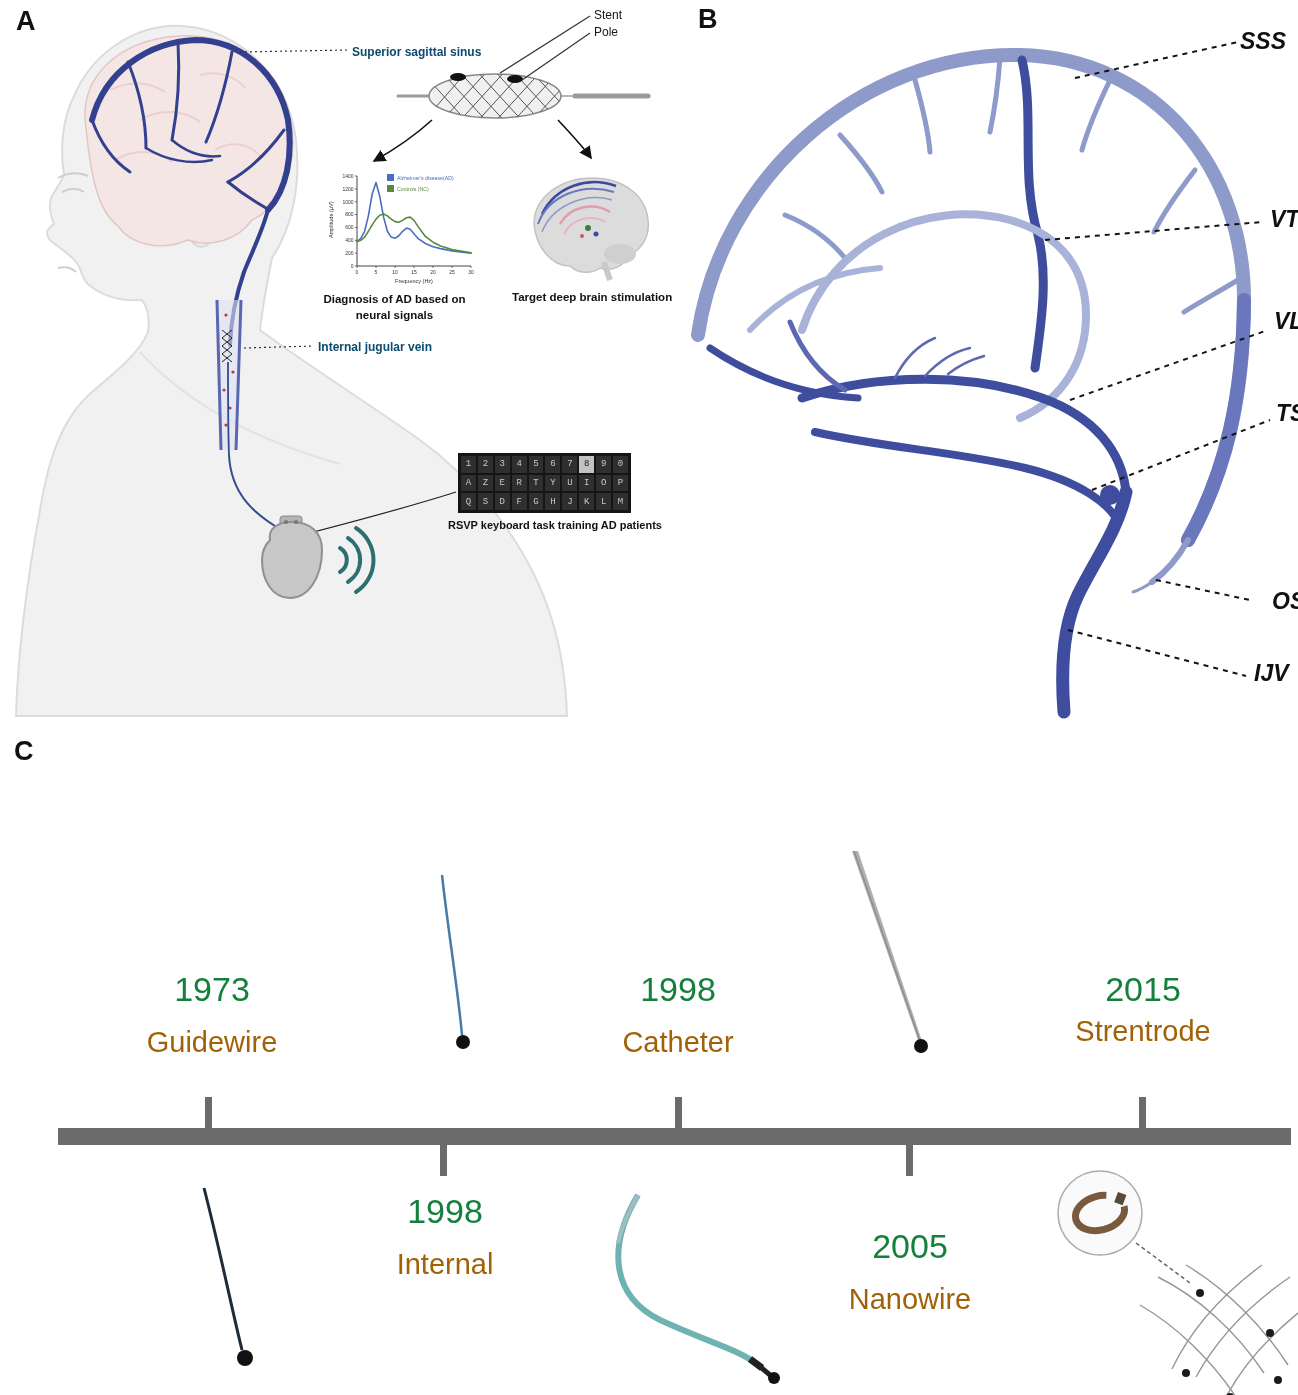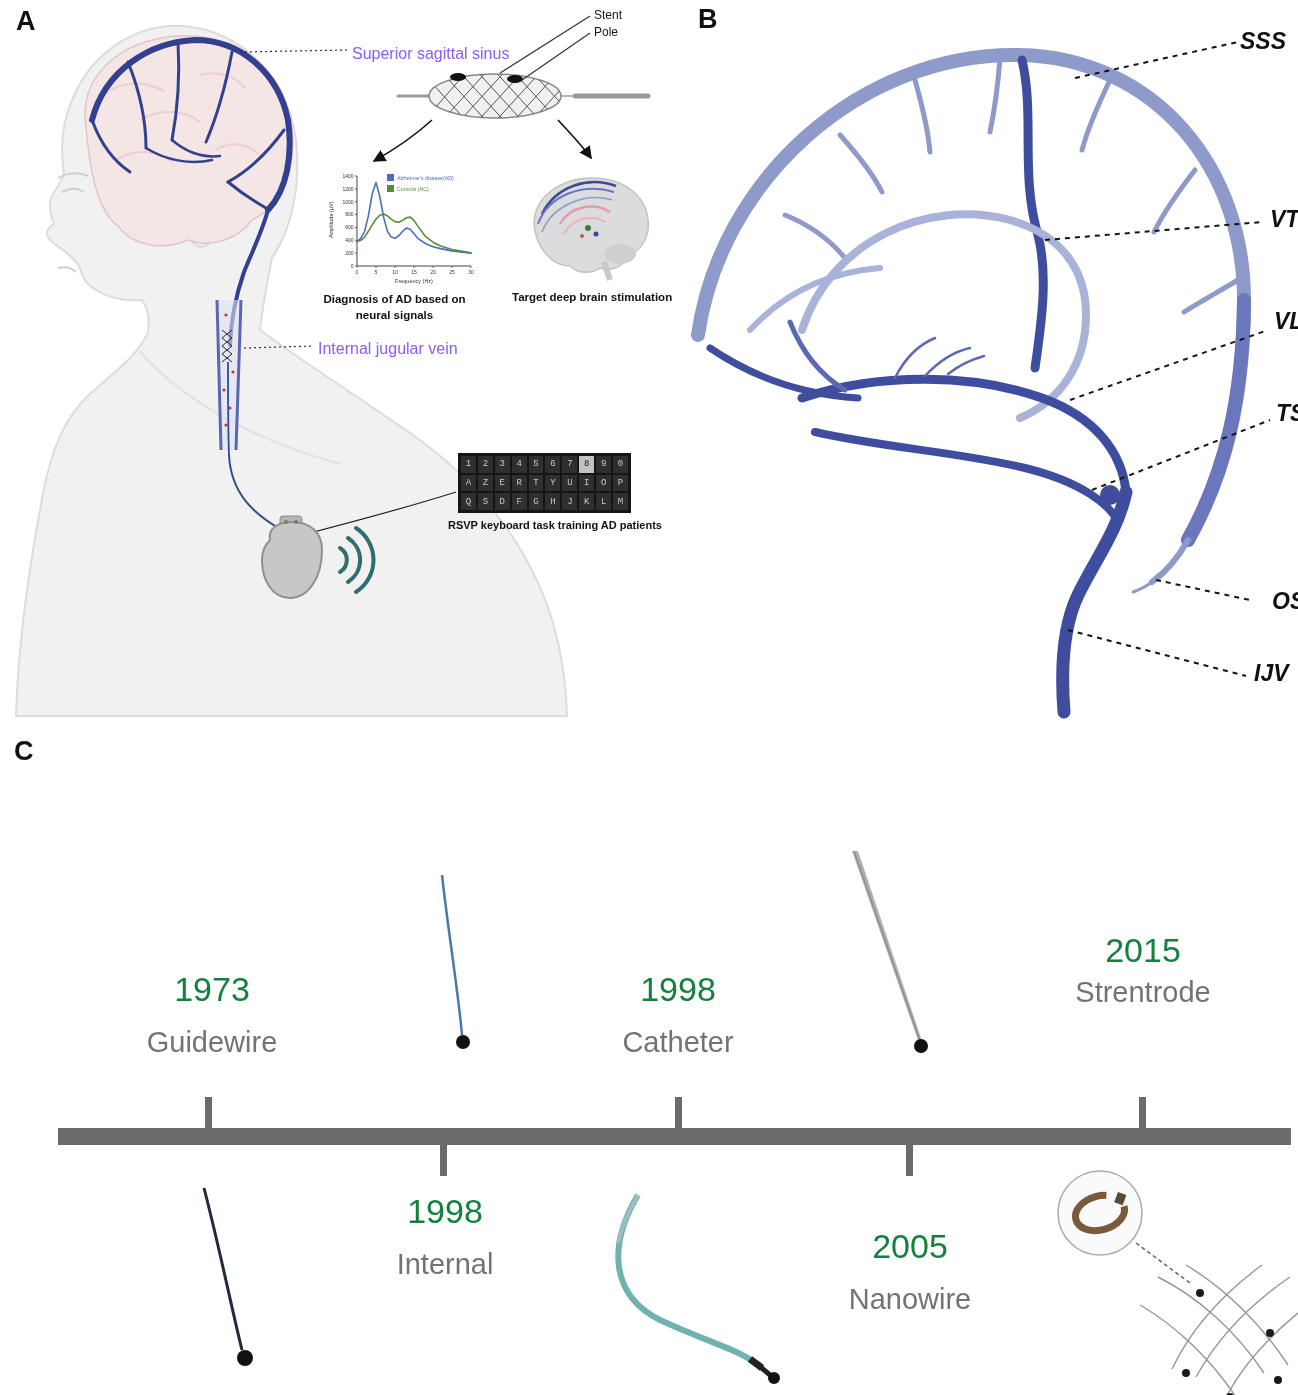--- a/index.html
+++ b/index.html
@@ -1,20 +1,20 @@
 <!DOCTYPE html>
 <html><head>
 <meta charset="utf-8">
 <style>
   * { margin:0; padding:0; box-sizing:border-box; }
   html,body { background:#ffffff; font-family:"Liberation Sans", sans-serif; }
   .figure { position:relative; width:1298px; height:1395px; background:#fff; overflow:hidden; }
   .panel-label { position:absolute; font-size:27px; font-weight:bold; color:#111; z-index:30; }
   .abs-svg { position:absolute; }
-  .ann { position:absolute; font-size:16px; color:#8b5cf6; z-index:20; }
+  .ann { position:absolute; font-size:12px; color:#0c4a6e; z-index:20;font-weight:bold; }
   .ann-small { position:absolute; font-size:12px; color:#161616; z-index:20;text-align:right; }
   .caption { position:absolute; text-align:center; font-size:11.5px; font-weight:600; color:#111; line-height:1.35; z-index:20; }
   .caption-nowrap { white-space:nowrap; }
   
   .keyboard { position:absolute; left:458px; top:453px; width:173px; height:60px; background:#151515;
               display:grid; grid-template-columns:repeat(10,1fr); grid-template-rows:repeat(3,1fr);
               gap:2px; padding:3px; z-index:15; }
   .kb-key { background:#2f2f2f; color:#c9c9c9; font-size:9px; display:flex; align-items:center; justify-content:center;
             font-family:"Liberation Mono", monospace; }
   .kb-key.hl { background:#c2c2c2; color:#111; }
@@ -22,21 +22,21 @@
   .b-label { position:absolute; font-size:23px; font-weight:600; color:#101010; z-index:20;font-style:italic; }
   
   .c-title { position:absolute; top:742px; left:20px; width:1258px; text-align:center;
              font-size:39px; font-weight:bold; color:#121212; line-height:1.28; letter-spacing:-0.5px; z-index:20; }
   .tl-bar { position:absolute; left:58px; top:1128px; width:1233px; height:17px; background:#6b6b6b; z-index:5; }
   .tick { position:absolute; width:7px; background:#6b6b6b; z-index:5; }
   .tick-above { top:1097px; height:31px; }
   .tick-below { top:1145px; height:31px; }
   .tl-item { position:absolute; transform:translateX(-50%); text-align:center; z-index:20; }
   .tl-year { font-size:34px; color:#15803d; }
-  .tl-label { font-size:29px; color:#737373; margin-top:17px; }
+  .tl-label { font-size:29px; color:#a16207; margin-top:17px; }
   .tl-item.tight .tl-label { margin-top:6px; }
 </style>
 </head>
 <body>
 
 <div class="figure">
 
   <div class="panel-label" style="left:16px; top:6px;">A</div>
 
   <svg class="abs-svg" style="left:0; top:0;" width="690" height="720" viewBox="0 0 690 720">
@@ -315,21 +315,21 @@
   <div class="tick tick-above" style="left:1139px;"></div>
 
   <div class="tl-item" style="left:212px; top:970px;">
     <div class="tl-year">1973</div>
     <div class="tl-label">Guidewire</div>
   </div>
   <div class="tl-item" style="left:678px; top:970px;">
     <div class="tl-year">1998</div>
     <div class="tl-label">Catheter</div>
   </div>
-  <div class="tl-item tight" style="left:1143px; top:931px;">
+  <div class="tl-item tight" style="left:1143px; top:970px;">
     <div class="tl-year">2015</div>
     <div class="tl-label">Strentrode</div>
   </div>
   <div class="tl-item" style="left:445px; top:1192px;">
     <div class="tl-year">1998</div>
     <div class="tl-label">Internal</div>
   </div>
   <div class="tl-item" style="left:910px; top:1192px;margin-top:35px;">
     <div class="tl-year">2005</div>
     <div class="tl-label">Nanowire</div>

